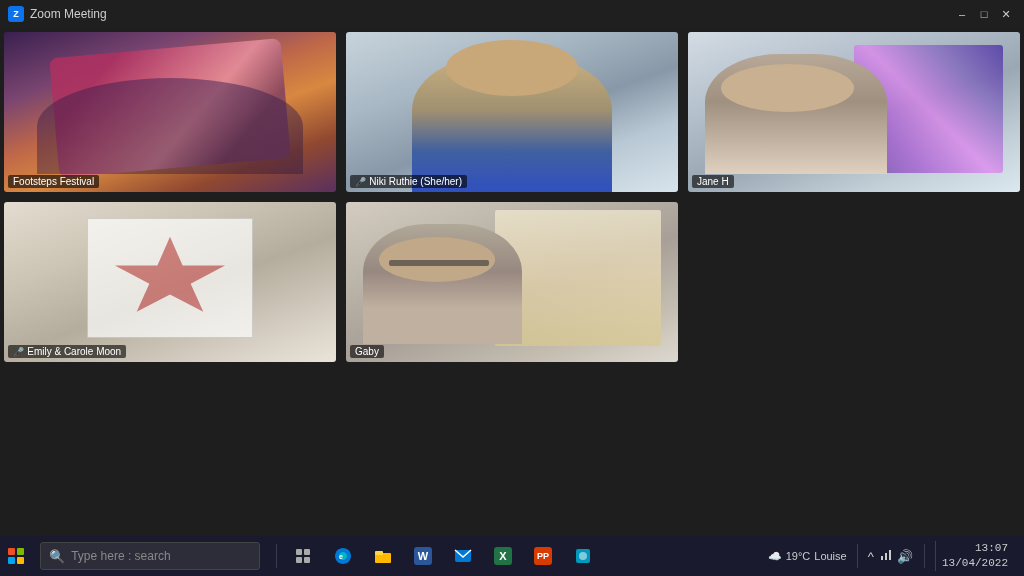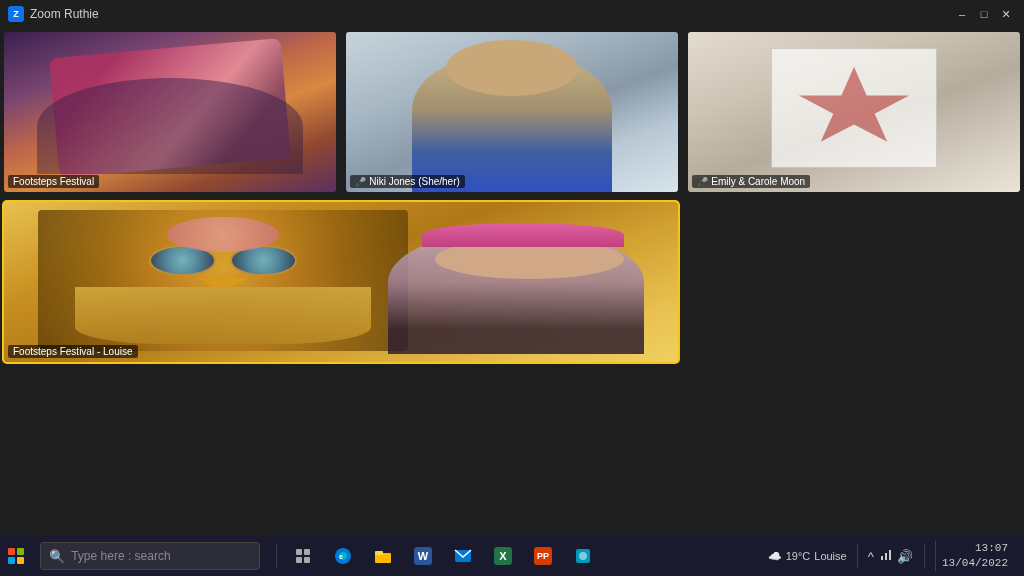--- a/index.html
+++ b/index.html
@@ -362,21 +362,21 @@
       padding: 0 6px;
       border-left: 1px solid rgba(255,255,255,0.15);
     }
   </style>
 </head>
 <body>
 
 <div id="title-bar">
   <div class="title-left">
     <div class="title-icon">Z</div>
-    <span>Zoom Ruthie</span>
+    <span>Zoom Meeting</span>
   </div>
   <div class="win-controls">
     <div class="win-btn">–</div>
     <div class="win-btn">□</div>
     <div class="win-btn close">✕</div>
   </div>
 </div>
 
 <div id="video-area">
 
@@ -392,65 +392,63 @@
   </div>
 
   <div class="video-tile tile-2">
     <div class="tile-inner">
 
       <div style="position:absolute;bottom:0;left:20%;width:60%;height:85%;background:linear-gradient(180deg,#c8b080 0%,#a09070 40%,#4060a0 70%,#3050c0 100%);border-radius:40% 40% 0 0;"></div>
       <div style="position:absolute;bottom:60%;left:30%;width:40%;height:35%;background:#c8a878;border-radius:50%;"></div>
     </div>
     <div class="participant-name">
       <span class="mic-icon">🎤</span>
-      <span>Niki Jones (She/her)</span>
-    </div>
-  </div>
-
+      <span>Niki Ruthie (She/her)</span>
+    </div>
+  </div>
+
+  <div class="video-tile tile-3">
+    <div class="tile-inner">
+      <div class="art-overlay"></div>
+      <div style="position:absolute;bottom:18px;left:5%;width:55%;height:75%;background:linear-gradient(180deg,#b8a898 0%,#a09080 40%,#c0b0a0 70%,#e0d0c0 100%);border-radius:40% 40% 0 0;"></div>
+      <div style="position:absolute;bottom:50%;left:10%;width:40%;height:30%;background:#c8b090;border-radius:50%;"></div>
+    </div>
+    <div class="participant-name">
+      <span>Jane H</span>
+    </div>
+  </div>
 
 
   <div class="video-tile tile-5">
     <div class="tile-inner">
 
       <div class="quilt-overlay">
         <div class="quilt-star"></div>
       </div>
     </div>
     <div class="participant-name">
       <span class="mic-icon">🎤</span>
       <span>Emily &amp; Carole Moon</span>
     </div>
   </div>
 
-
-
-  <div class="video-tile tile-8-louise highlighted tile-wide">
+  <div class="video-tile tile-6">
     <div class="tile-inner">
-
-      <div class="owl-overlay">
-
-        <div style="position:absolute;top:25%;left:30%;width:18%;height:22%;background:radial-gradient(circle,#60c0e0 0%,#4090c0 40%,#103060 100%);border-radius:50%;border:2px solid #c09040;"></div>
-        <div style="position:absolute;top:25%;left:52%;width:18%;height:22%;background:radial-gradient(circle,#60c0e0 0%,#4090c0 40%,#103060 100%);border-radius:50%;border:2px solid #c09040;"></div>
-
-        <div style="position:absolute;top:48%;left:43%;width:14%;height:10%;background:#e0a020;clip-path:polygon(50% 100%,0% 0%,100% 0%);"></div>
-
-        <div style="position:absolute;top:55%;left:10%;width:80%;height:40%;background:linear-gradient(180deg,#d0a840 0%,#b08020 100%);border-radius:0 0 30% 30%;"></div>
-
-        <div style="position:absolute;top:5%;left:35%;width:30%;height:25%;background:radial-gradient(circle,#f0a0c0 0%,#d070a0 100%);border-radius:50%;opacity:0.7;"></div>
-      </div>
-
-      <div style="position:absolute;bottom:5%;right:5%;width:38%;height:75%;background:linear-gradient(180deg,#c0a8c0 0%,#a08098 40%,#302030 80%);border-radius:40% 40% 0 0;opacity:0.85;"></div>
-      <div style="position:absolute;bottom:52%;right:8%;width:28%;height:25%;background:#d0a888;border-radius:50%;"></div>
-
-      <div style="position:absolute;bottom:72%;right:8%;width:30%;height:15%;background:linear-gradient(180deg,#e060a0 0%,#c04080 100%);border-radius:50% 50% 0 0;"></div>
+      <div class="notebook-overlay"></div>
+      <div style="position:absolute;bottom:18px;left:5%;width:48%;height:75%;background:linear-gradient(180deg,#b0a898 0%,#988880 40%,#c0b0a0 70%);border-radius:40% 40% 0 0;"></div>
+      <div style="position:absolute;bottom:50%;left:10%;width:35%;height:28%;background:#c0a888;border-radius:50%;"></div>
+
+      <div style="position:absolute;bottom:60%;left:13%;width:30%;height:4%;background:#333;border-radius:2px;opacity:0.6;"></div>
     </div>
     <div class="participant-name">
-      <span>Footsteps Festival - Louise</span>
-    </div>
-  </div>
+      <span>Gaby</span>
+    </div>
+  </div>
+
+
 
 </div>
 
 <div id="taskbar">
 
   <div class="windows-logo">
     <div class="win-q1"></div>
     <div class="win-q2"></div>
     <div class="win-q3"></div>
     <div class="win-q4"></div>

